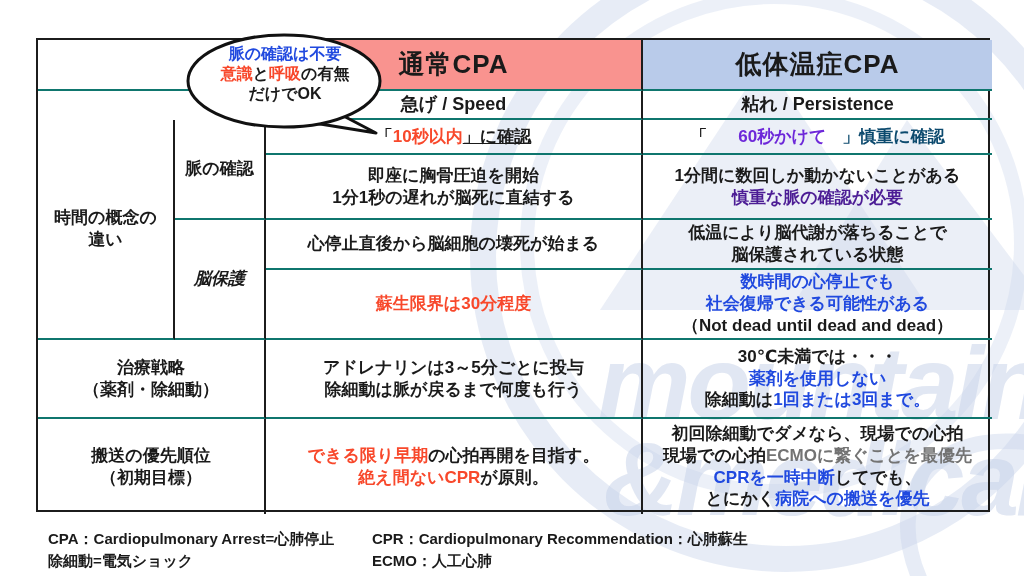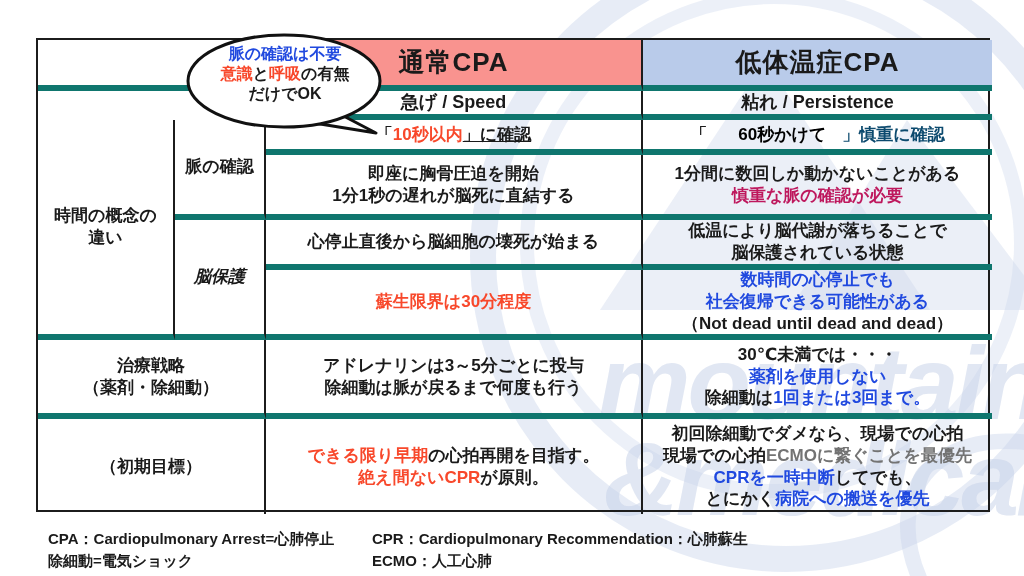--- a/index.html
+++ b/index.html
@@ -30,21 +30,21 @@
   .grid{
     position:absolute;left:36px;top:38px;z-index:1;
     display:grid;
     grid-template-columns:137px 91px 377px 349px;
     grid-template-rows:51px 29px 35px 65px 50px 70px 79px 95px;
     border:2px solid #1c1c1c;
     box-sizing:border-box;
     width:954px;height:474px;
   }
   .cell{
-    border-right:2px solid #1c1c1c;border-bottom:6px solid #0f766e;
+    border-right:2px solid #1c1c1c;border-bottom:2px solid #0f766e;
     display:flex;flex-direction:column;align-items:center;justify-content:center;
     text-align:center;font-weight:bold;font-size:17px;line-height:1.28;
     padding:1px 2px;box-sizing:border-box;background:transparent;
   }
   .cell.no-r{border-right:none;}
   .cell.no-b{border-bottom:none;}
   .hdr{font-size:26px;letter-spacing:1px;}
   .concept{font-size:18px;}
 
   
@@ -82,30 +82,30 @@
       <div><span style="color: rgb(26, 26, 26);">時間の概念の</span></div>
       <div><span style="color: rgb(26, 26, 26);">違い</span></div>
     </div>
   <div class="cell" style="grid-area:3/2/5/3">
       <div><span style="color: rgb(26, 26, 26);">脈の確認</span></div>
     </div>
   <div class="cell" style="grid-area:3/3/4/4">
       <div><span style="color: rgb(26, 26, 26);">「</span><span style="color: rgb(248, 72, 43);">10秒以内</span><span style="color: rgb(26, 26, 26); text-decoration: underline;">」に確認</span></div>
     </div>
   <div class="cell no-r" style="grid-area:3/4/4/5">
-      <div><span style="color: rgb(26, 26, 26);">「</span><span style="color: #000000; margin-left: 31px;">60秒かけて</span><span style="color: #0c4a6e; margin-left: 16px;">」慎重に確認</span></div>
+      <div><span style="color: rgb(26, 26, 26);">「</span><span style="color: #6d28d9; margin-left: 31px;">60秒かけて</span><span style="color: #0c4a6e; margin-left: 16px;">」慎重に確認</span></div>
     </div>
 
   <div class="cell" style="grid-area:4/3/5/4">
       <div><span style="color: rgb(26, 26, 26);">即座に胸骨圧迫を開始</span></div>
       <div><span style="color: rgb(26, 26, 26);">1分1秒の遅れが脳死に直結する</span></div>
     </div>
   <div class="cell no-r" style="grid-area:4/4/5/5">
       <div><span style="color: rgb(26, 26, 26);">1分間に数回しか動かないことがある</span></div>
-      <div><span style="color: #be185d; margin-top: 24px;">慎重な脈の確認が必要</span></div>
+      <div><span style="color: #4c1d95; margin-top: 24px;">慎重な脈の確認が必要</span></div>
     </div>
 
   <div class="cell" style="grid-area:5/2/7/3">
       <div><span style="color: rgb(26, 26, 26); font-style: italic;">脳保護</span></div>
     </div>
   <div class="cell" style="grid-area:5/3/6/4">
       <div><span style="color: rgb(26, 26, 26);">心停止直後から脳細胞の壊死が始まる</span></div>
     </div>
   <div class="cell no-r" style="grid-area:5/4/6/5">
       <div><span style="color: rgb(26, 26, 26);">低温により脳代謝が落ちることで</span></div>
@@ -129,20 +129,21 @@
       <div><span style="color: rgb(26, 26, 26);">アドレナリンは3～5分ごとに投与</span></div>
       <div><span style="color: rgb(26, 26, 26);">除細動は脈が戻るまで何度も行う</span></div>
     </div>
   <div class="cell no-r" style="grid-area:7/4/8/5">
       <div><span style="color: rgb(26, 26, 26);">30℃未満では・・・</span></div>
       <div><span style="color: rgb(32, 73, 223);">薬剤を使用しない</span></div>
       <div><span style="color: rgb(26, 26, 26);">除細動は</span><span style="color: rgb(32, 73, 223);">1回または3回まで。</span></div>
     </div>
 
   <div class="cell no-b" style="grid-area:8/1/9/3">
+      <div><span style="color: rgb(26, 26, 26);">搬送の優先順位</span></div>
       <div><span style="color: rgb(26, 26, 26);">（初期目標）</span></div>
     </div>
   <div class="cell no-b" style="grid-area:8/3/9/4">
       <div><span style="color: rgb(248, 72, 43);">できる限り早期</span><span style="color: rgb(26, 26, 26);">の心拍再開を目指す。</span></div>
       <div><span style="color: rgb(248, 72, 43);">絶え間ないCPR</span><span style="color: rgb(26, 26, 26);">が原則。</span></div>
     </div>
   <div class="cell no-b no-r" style="grid-area:8/4/9/5">
       <div><span style="color: rgb(26, 26, 26);">初回除細動でダメなら、現場での心拍</span></div>
       <div><span style="color: rgb(26, 26, 26);">現場での心拍</span><span style="color: #737373;">ECMOに繋ぐことを最優先</span></div>
       <div><span style="color: rgb(32, 73, 223);">CPRを一時中断</span><span style="color: rgb(26, 26, 26);">してでも、</span></div>

